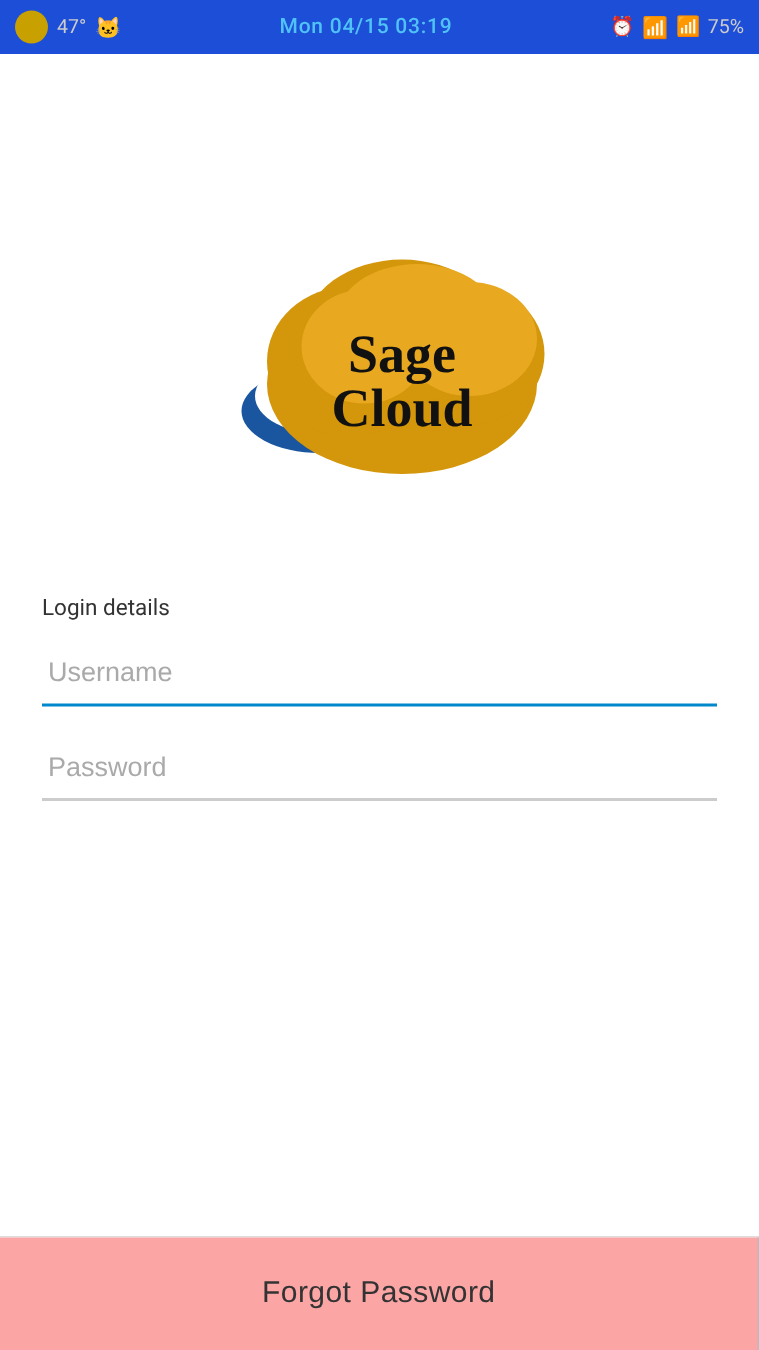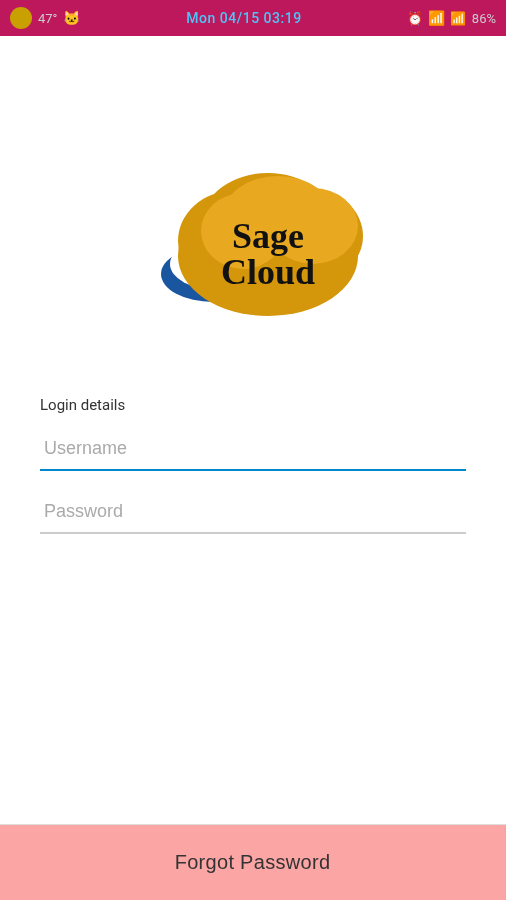--- a/index.html
+++ b/index.html
@@ -14,21 +14,21 @@
       background: #ffffff;
       font-family: 'Roboto', Arial, sans-serif;
       overflow: hidden;
       position: relative;
     }
 
     
     .status-bar {
       width: 100%;
       height: 36px;
-      background: #be185d;
+      background: #1d4ed8;
       display: flex;
       align-items: center;
       justify-content: space-between;
       padding: 16px 10px;
     }
 
     .status-left {
       display: flex;
       align-items: center;
       gap: 6px;
@@ -87,21 +87,21 @@
 
     
     .logo-svg {
       width: 260px;
       height: 200px;
     }
 
     
     .form-area {
       width: 100%;
-      padding: 0 40px;
+      padding: 0 28px;
       margin-top: 60px;
     }
 
     .login-details-label {
       font-size: 15px;
       color: #333333;
       margin-bottom: 14px;
       font-weight: 400;
     }
 
@@ -167,21 +167,21 @@
   <div class="status-left">
     <span class="weather-icon"></span>
     <span>47°</span>
     <span style="font-size:14px;">🐱</span>
   </div>
   <div class="status-center">Mon 04/15  03:19</div>
   <div class="status-right">
     <span>⏰</span>
     <span class="wifi-icon">📶</span>
     <span>📶</span>
-    <span>86%</span>
+    <span>75%</span>
   </div>
 </div>
 
 <div class="main-content">
 
   <div class="logo-area">
     <div class="logo-container">
       <svg class="logo-svg" viewBox="0 0 260 200" xmlns="http://www.w3.org/2000/svg">
 
         <ellipse cx="90" cy="148" rx="52" ry="28" fill="#1a56a0"></ellipse>

